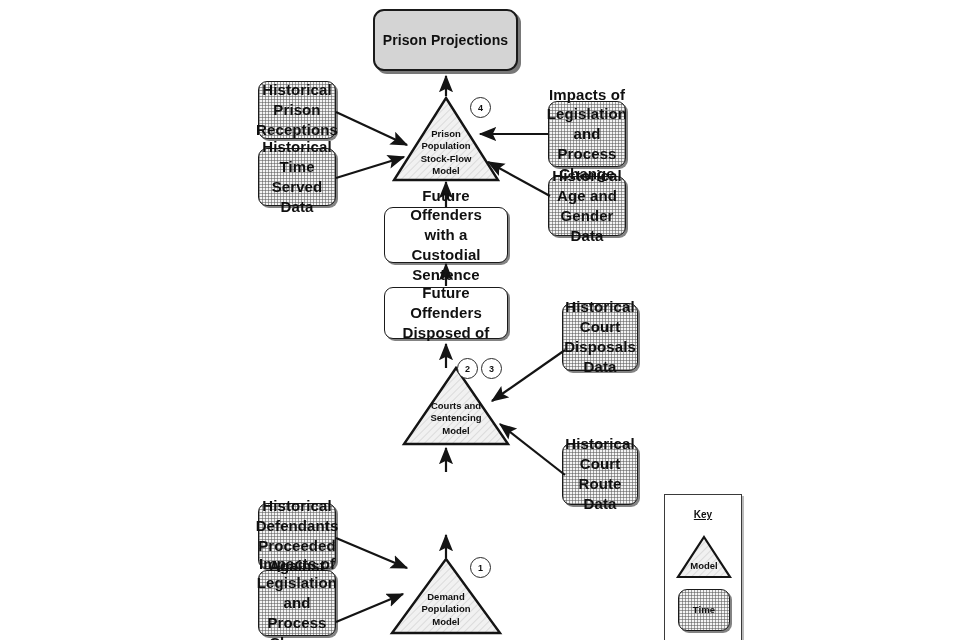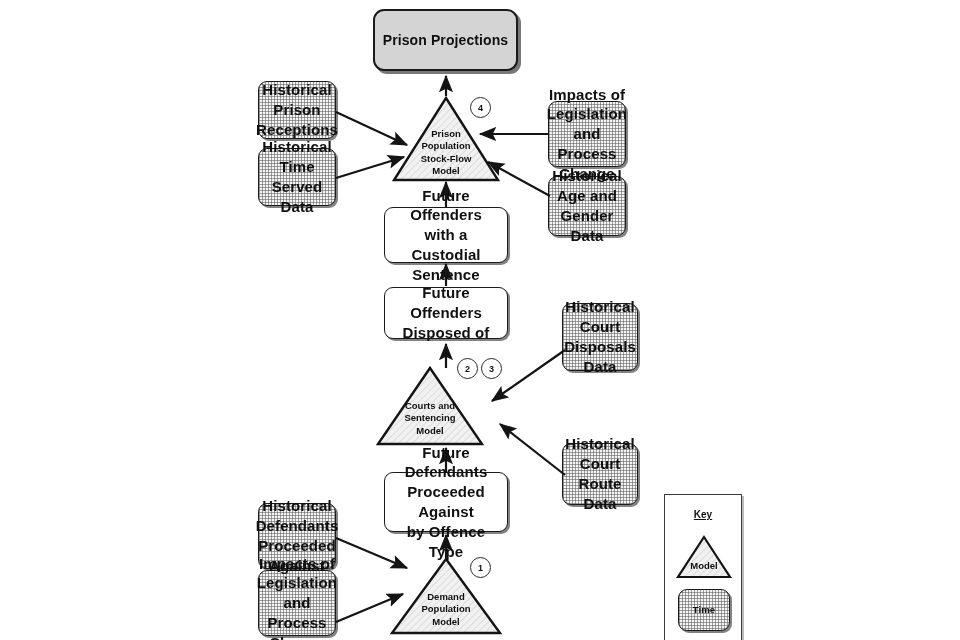--- a/index.html
+++ b/index.html
@@ -254,21 +254,21 @@
 Disposed of</div>
   </div>
 
   <div class="input-box" style="left:562px; top:303px; width:76px; height:68px;">
     <div class="node-label">Historical
 Court
 Disposals
 Data</div>
   </div>
 
-  <div class="tri-wrap" style="left:376px; top:366px; width:108px; height:80px;">
+  <div class="tri-wrap" style="left:402px; top:366px; width:108px; height:80px;">
     <svg width="108" height="80" viewBox="0 0 108 80">
       <defs>
         <pattern id="hatch2" width="5" height="5" patternTransform="rotate(45)" patternUnits="userSpaceOnUse">
           <rect width="5" height="5" fill="#f1f1f1"></rect>
           <line x1="0" y1="0" x2="0" y2="5" stroke="#c9c9c9" stroke-width="1.1"></line>
         </pattern>
       </defs>
       <polygon points="54,2 106,78 2,78" fill="url(#hatch2)" stroke="#141414" stroke-width="2.4" stroke-linejoin="miter"></polygon>
     </svg>
     <div class="tri-text" style="top:34px;">Courts and
@@ -282,25 +282,20 @@
   <div class="num-circle" style="left:481px; top:358px;">
     <span>3</span>
   </div>
 
   <div class="input-box" style="left:562px; top:443px; width:76px; height:62px;">
     <div class="node-label">Historical
 Court Route
 Data</div>
   </div>
 
-  <div class="output-box" style="left:384px; top:472px; width:124px; height:60px;">
-    <div class="node-label">Future Defendants
-Proceeded Against
-by Offence  Type</div>
-  </div>
 
   <div class="input-box" style="left:258px; top:503px; width:78px; height:66px;">
     <div class="node-label">Historical
 Defendants
 Proceeded
 Against</div>
   </div>
 
   <div class="input-box" style="left:258px; top:570px; width:78px; height:66px;">
     <div class="node-label">Impacts of

